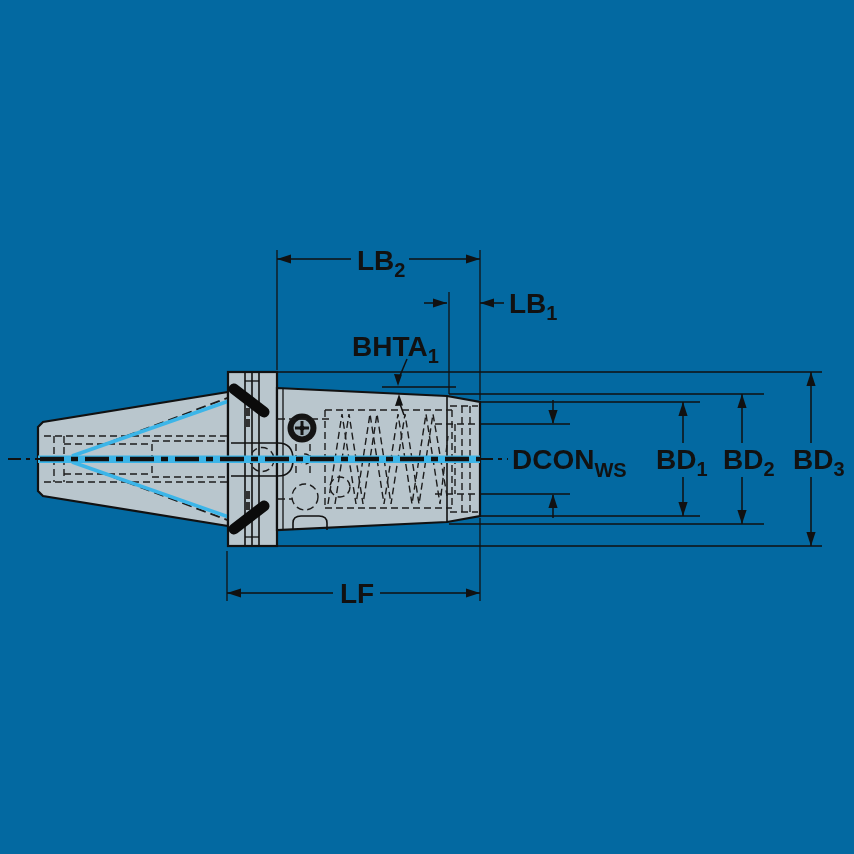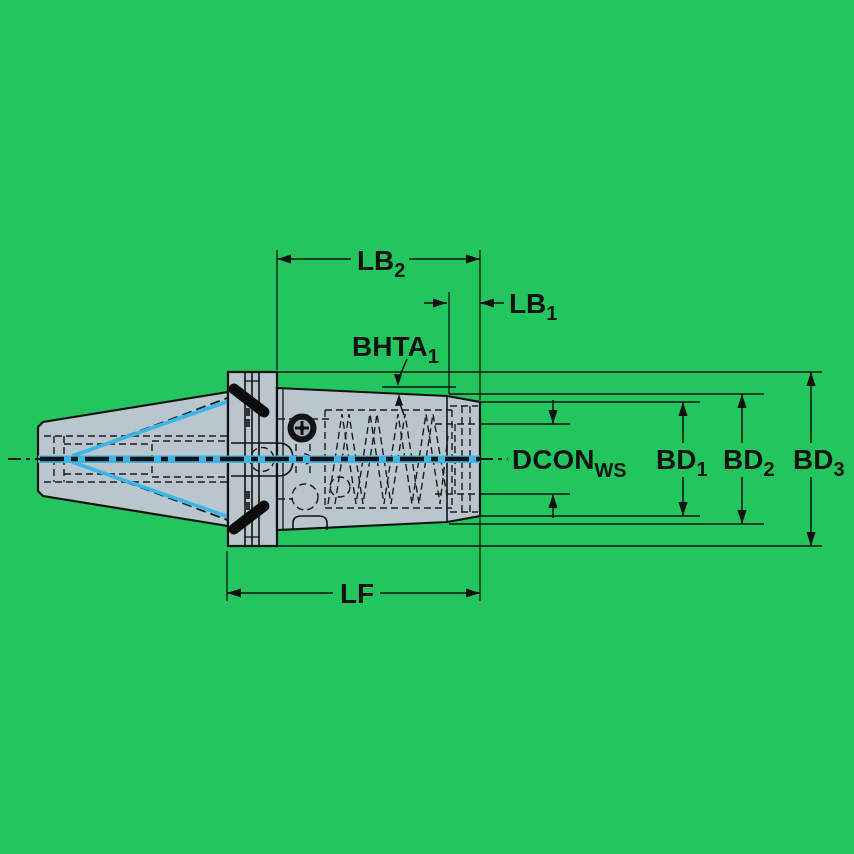--- a/index.html
+++ b/index.html
@@ -1,16 +1,16 @@
 <!DOCTYPE html>
 <html><head>
 <meta charset="utf-8">
 <style>
   html,body{margin:0;padding:0;background:#ffffff;}
-  .stage{position:relative;width:854px;height:854px;background:#22c55e;overflow:hidden;}
+  .stage{position:relative;width:854px;height:854px;background:#0369a1;overflow:hidden;}
   svg text{font-family:"Liberation Sans","DejaVu Sans",sans-serif;font-weight:bold;fill:#111;}
   .part{stroke:#111;stroke-width:2.2;}
   .edge{stroke:#111;stroke-width:1.6;fill:none;}
   .edgethin{stroke:#111;stroke-width:1.3;fill:none;}
   .hid{stroke:#1c1c1c;stroke-width:1.4;fill:none;stroke-dasharray:7 4;}
   .hid2{stroke:#1c1c1c;stroke-width:1.8;fill:none;stroke-dasharray:10 5;}
   .dim{stroke:#111;stroke-width:1.5;fill:none;}
   .ext{stroke:#111;stroke-width:1.3;fill:none;}
   .arrow{fill:#111;stroke:none;}
   .cl-thin{stroke:#111;stroke-width:2.2;fill:none;stroke-dasharray:13 5 4 5;}

